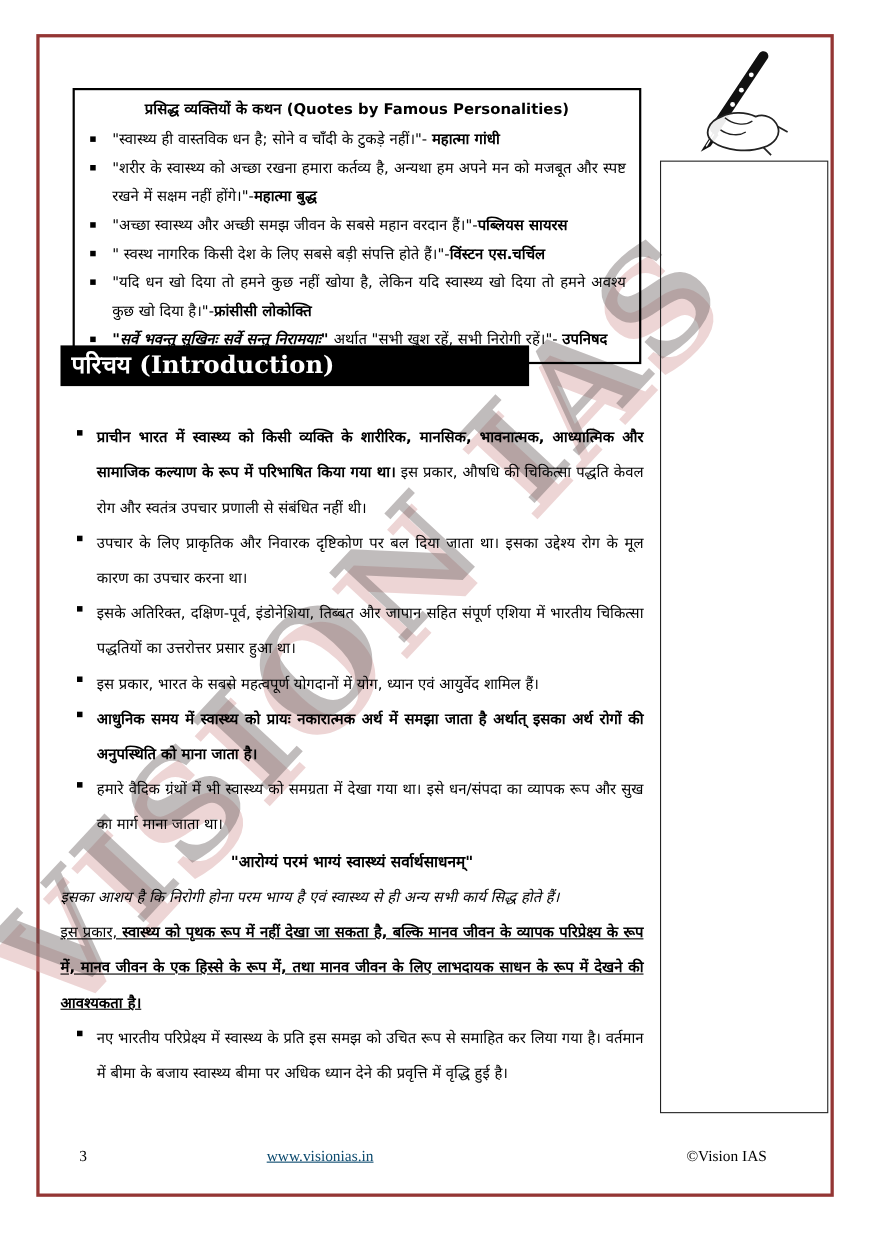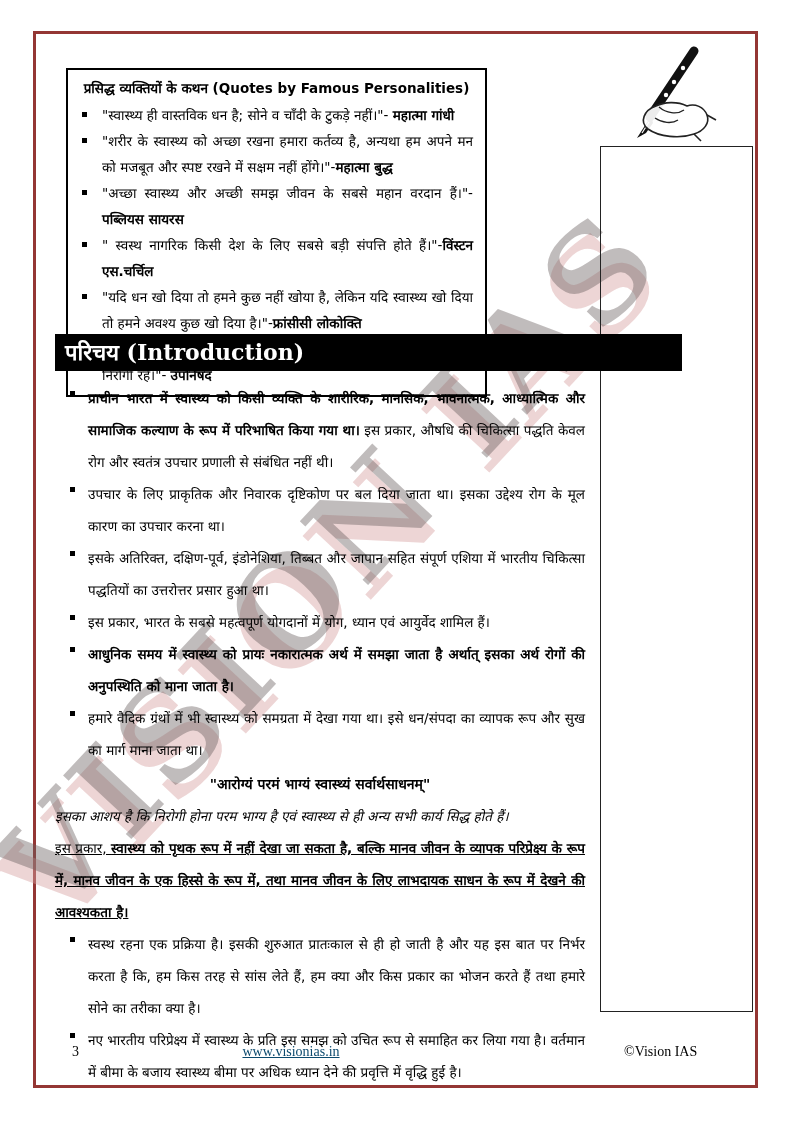--- a/index.html
+++ b/index.html
@@ -17,35 +17,35 @@
   .watermark{
     position:absolute;left:292px;top:528px;z-index:0;
     transform:translate(-50%,-50%) rotate(-47deg);
     font-family:"DejaVu Serif",serif;font-weight:bold;
     font-size:128px;letter-spacing:6px;white-space:nowrap;
     color:rgba(104,96,96,0.42);
     text-shadow:-9px 12px 0 rgba(214,162,162,0.45);
     pointer-events:none;
   }
   .quote-box{
-    position:absolute;left:30px;top:34px;width:421px;z-index:1;
+    position:absolute;left:30px;top:46px;width:517px;z-index:1;
     border:2px solid #000;box-sizing:border-box;
     padding:5px 12px 7px 12px;
   }
   .quote-title{text-align:center;font-weight:bold;font-size:13.5px;line-height:27px;}
   ul.qlist{list-style:none;margin:0;padding:0;font-size:13.5px;line-height:26px;}
   ul.qlist li{position:relative;padding-left:22px;text-align:justify;}
   ul.qlist li::before{content:"";position:absolute;left:2px;top:10px;width:5px;height:5px;background:#000;}
   .pen{position:absolute;left:590px;top:10px;width:100px;height:104px;z-index:1;}
   .notes-box{
     position:absolute;left:564px;top:112px;width:153px;height:866px;z-index:1;
     border:1.5px solid #222;box-sizing:border-box;background:transparent;
   }
   .heading-bar{
-    position:absolute;left:19px;top:300px;width:627px;height:37px;z-index:1;
+    position:absolute;left:19px;top:280px;width:426px;height:37px;z-index:1;
     background:#000;color:#fff;box-sizing:border-box;padding:3px 10px 0 10px;
     font-family:"DejaVu Serif","DejaVu Sans",serif;
     font-weight:bold;font-size:22px;line-height:31px;
   }
   .main{position:absolute;left:19px;top:348px;width:530px;z-index:1;font-size:13.5px;line-height:32px;}
   ul.blist{list-style:none;margin:0;padding:0;}
   ul.blist li{position:relative;padding-left:33px;text-align:justify;}
   ul.blist li::before{content:"";position:absolute;left:15px;top:9px;width:5px;height:5px;background:#000;}
   .b{font-weight:bold;}
   .i{font-style:italic;}
@@ -108,21 +108,20 @@
           <li><span>उपचार के लिए प्राकृतिक और निवारक दृष्टिकोण पर बल दिया जाता था। इसका उद्देश्य रोग के मूल कारण का उपचार करना था।</span></li>
           <li><span>इसके अतिरिक्त, दक्षिण-पूर्व, इंडोनेशिया, तिब्बत और जापान सहित संपूर्ण एशिया में भारतीय चिकित्सा पद्धतियों का उत्तरोत्तर प्रसार हुआ था।</span></li>
           <li><span>इस प्रकार, भारत के सबसे महत्वपूर्ण योगदानों में योग, ध्यान एवं आयुर्वेद शामिल हैं।</span></li>
           <li><span class="b">आधुनिक समय में स्वास्थ्य को प्रायः नकारात्मक अर्थ में समझा जाता है अर्थात् इसका अर्थ रोगों की अनुपस्थिति को माना जाता है।</span></li>
           <li><span>हमारे वैदिक ग्रंथों में भी स्वास्थ्य को समग्रता में देखा गया था। इसे धन/संपदा का व्यापक रूप और सुख का मार्ग माना जाता था।</span></li>
         </ul>
       <div class="shloka">"आरोग्यं परमं भाग्यं स्वास्थ्यं सर्वार्थसाधनम्"</div>
       <div class="meaning">इसका आशय है कि निरोगी होना परम भाग्य है एवं स्वास्थ्य से ही अन्य सभी कार्य सिद्ध होते हैं।</div>
       <p class="para"><span>इस प्रकार, </span><span class="b">स्वास्थ्य को पृथक रूप में नहीं देखा जा सकता है, बल्कि मानव जीवन के व्यापक परिप्रेक्ष्य के रूप में, मानव जीवन के एक हिस्से के रूप में, तथा मानव जीवन के लिए लाभदायक साधन के रूप में देखने की आवश्यकता है।</span></p>
       <ul class="blist">
-          <li><span>स्वस्थ रहना एक प्रक्रिया है। इसकी शुरुआत प्रातःकाल से ही हो जाती है और यह इस बात पर निर्भर करता है कि, हम किस तरह से सांस लेते हैं, हम क्या और किस प्रकार का भोजन करते हैं तथा हमारे सोने का तरीका क्या है।</span></li>
           <li><span>नए भारतीय परिप्रेक्ष्य में स्वास्थ्य के प्रति इस समझ को उचित रूप से समाहित कर लिया गया है। वर्तमान में बीमा के बजाय स्वास्थ्य बीमा पर अधिक ध्यान देने की प्रवृत्ति में वृद्धि हुई है।</span></li>
         </ul>
     </div>
 
     <div class="footer">
       <span class="pagenum">3</span>
       <a class="weblink">www.visionias.in</a>
       <span class="copyright">©Vision IAS</span>
     </div>
 

